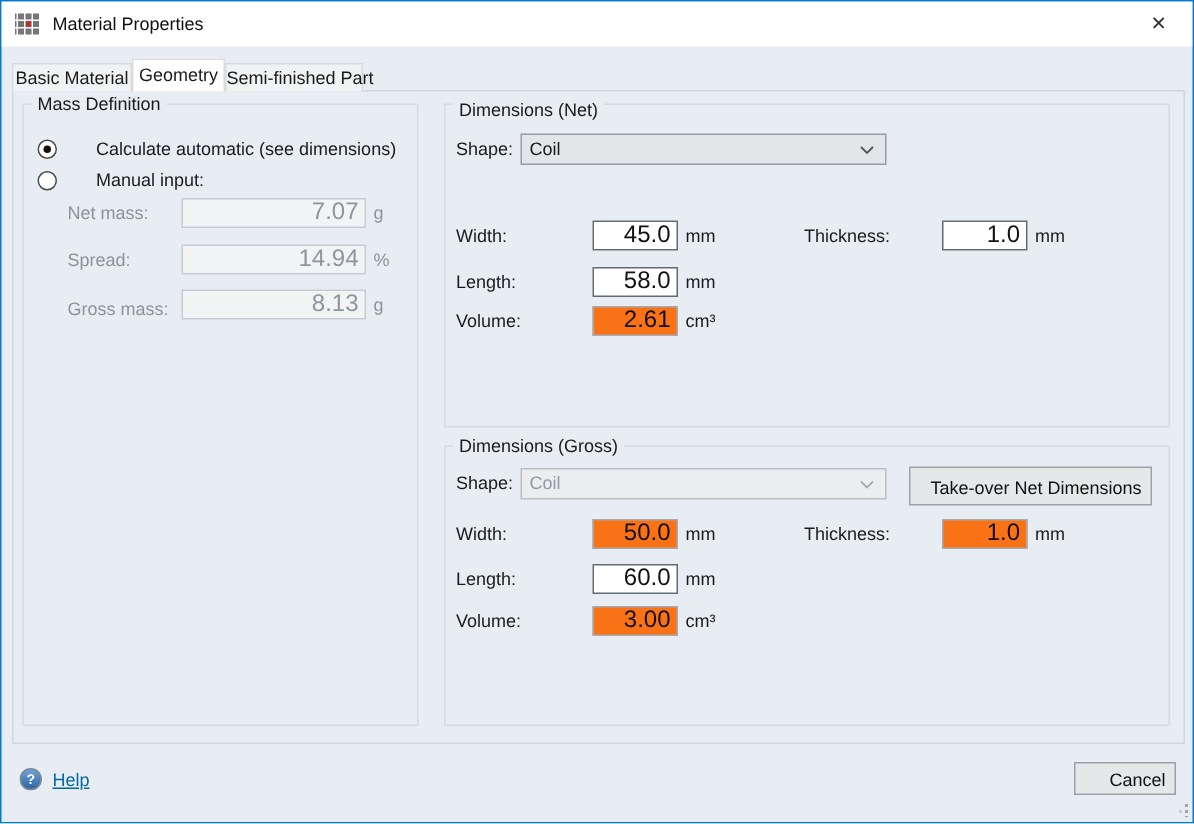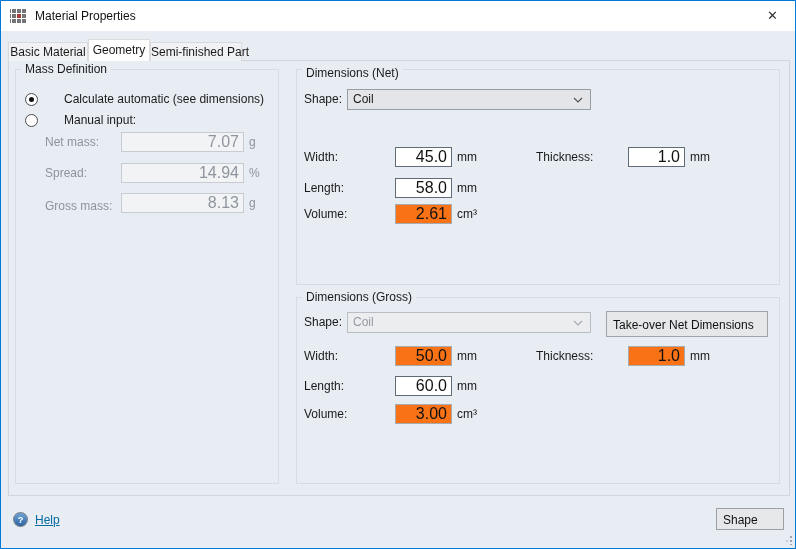--- a/index.html
+++ b/index.html
@@ -37,21 +37,21 @@
   .in-edit{background:#ffffff;border:1px solid #5f6b76;color:#111;}
   .in-ro{background:#f97316;border:1px solid #a6abb2;color:#111;}
   .in-dis{background:#f2f3f5;border:1px solid #c7ccd3;color:#8f959e;}
   
   .combo{position:absolute;box-sizing:border-box;height:21px;line-height:19px;
          background:#e3e5e8;border:1px solid #979da5;padding:0 24px 0 5px;z-index:2;cursor:pointer;
          white-space:nowrap;overflow:hidden;}
   .combo-dis{background:#ebedef;border:1px solid #b9bec5;color:#949aa3;cursor:default;}
   .combo .chev{position:absolute;right:7px;top:7px;}
   
-  .btn{position:absolute;box-sizing:border-box;text-align:left;cursor:pointer;
+  .btn{position:absolute;box-sizing:border-box;text-align:right;cursor:pointer;
        font-family:"Liberation Sans",sans-serif;font-size:12px;color:#111;z-index:2;}
   .btn-takeover{background:#e6e7e9;border:1px solid #9ea3aa;line-height:24px;}
   .btn-default{background:#eff1f3;border:2px solid #0078d7;line-height:19px;}
   .btn-normal{background:#e5e7e9;border:1px solid #9ba0a7;line-height:20px;}
   
   .help-icon{position:absolute;left:12px;top:511px;width:15px;height:15px;cursor:pointer;z-index:2;}
   .help-link{position:absolute;left:34px;top:512px;color:#0369a1;text-decoration:underline;
              cursor:pointer;z-index:2;}
   .grip{position:absolute;right:3px;bottom:3px;z-index:2;cursor:nwse-resize;}
 </style>
@@ -171,21 +171,21 @@
       <linearGradient id="hg" x1="0" y1="0" x2="0" y2="1">
         <stop offset="0" stop-color="#6fa8dd"></stop>
           <stop offset="1" stop-color="#2a5f9e"></stop>
       </linearGradient>
     </defs>
     <circle cx="8" cy="8" r="7.4" fill="url(#hg)" stroke="#7d8894" stroke-width="1.2"></circle>
     <text x="8" y="11.5" text-anchor="middle" font-size="10" font-weight="bold" fill="#ffffff" font-family="Liberation Sans, sans-serif">?</text>
   </svg>
   <a class="help-link">Help</a>
 
-  <button class="btn btn-normal" style="left:715px;top:507px;width:68px;height:22px;">Shape</button>
+  <button class="btn btn-normal" style="left:715px;top:507px;width:68px;height:22px;">Cancel</button>
 
   <svg class="grip" width="9" height="9" viewBox="0 0 9 9">
     <g fill="#9fa5ad">
       <rect x="7" y="0" width="2" height="2"></rect>
       <rect x="7" y="4" width="2" height="2"></rect>
         <rect x="3" y="4" width="2" height="2" fill="#c9ced5"></rect>
       <rect x="7" y="8" width="2" height="1"></rect>
     </g>
   </svg>
 

